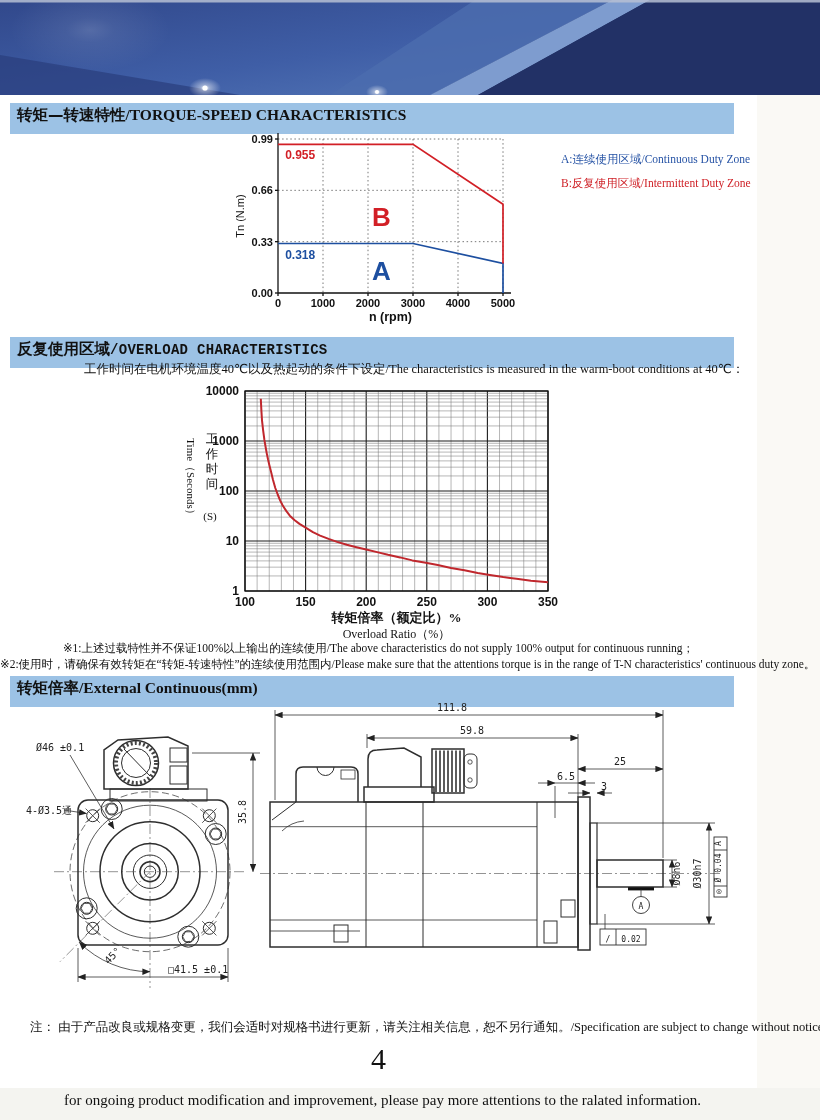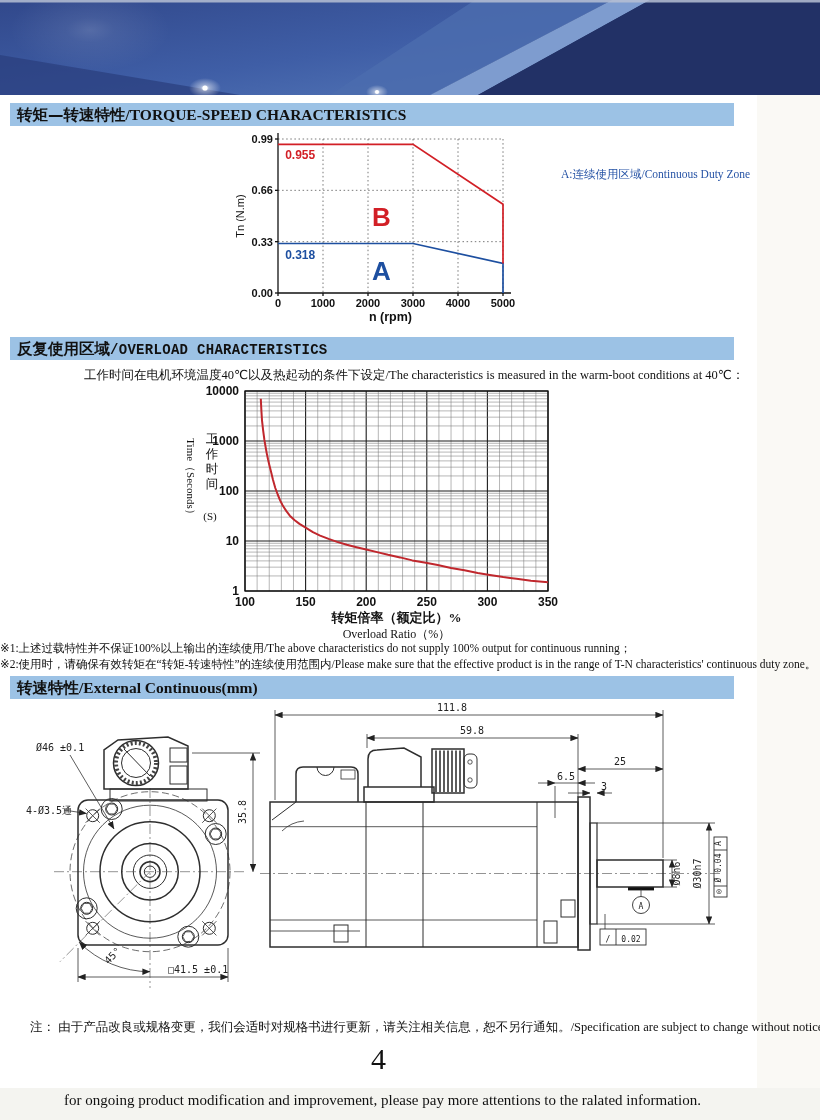--- a/index.html
+++ b/index.html
@@ -5,34 +5,34 @@
   html,body{margin:0;padding:0;}
   body{width:820px;height:1120px;position:relative;background:#ffffff;
        font-family:"Liberation Serif","DejaVu Sans",serif;color:#111;overflow:hidden;}
   .abs{position:absolute;}
   
   #banner{position:absolute;left:0;top:0;width:820px;height:95px;}
   
   #right-strip{position:absolute;left:757px;top:95px;width:63px;height:993px;background:#faf9f5;}
   #bottom-strip{position:absolute;left:0;top:1088px;width:820px;height:32px;background:#f4f4f0;}
   
-  .secbar{position:absolute;left:10px;width:724px;height:23px;background:#9cc2e5;
+  .secbar{position:absolute;left:10px;width:724px;height:31px;background:#9cc2e5;
           font-weight:bold;font-size:15.5px;line-height:23px;padding-left:7px;box-sizing:border-box;
           white-space:nowrap;}
   .secbar .zh{font-family:"DejaVu Sans","Liberation Sans",sans-serif;font-weight:bold;}
   .secbar .en{font-family:"Liberation Serif",serif;font-weight:bold;}
   #bar2 .en{font-family:Liberation Mono, monospace;font-size:14px;letter-spacing:.3px;}
   
   #legend{position:absolute;left:561px;top:147px;font-size:11.5px;line-height:24px;
           font-family:"Liberation Serif","DejaVu Sans",serif;white-space:nowrap;}
-  .lg-a{color:#2653a5;margin-top:15px;}
+  .lg-a{color:#2653a5;}
   .lg-b{color:#cf2127;}
   
-  #ov-subtitle{position:absolute;left:84px;top:361px;font-size:12.5px;white-space:nowrap;margin-top:6px;}
-  .ovnote{position:absolute;left:0;width:757px;text-align:left;font-size:11.5px;white-space:nowrap;}
+  #ov-subtitle{position:absolute;left:84px;top:361px;font-size:12.5px;white-space:nowrap;}
+  .ovnote{position:absolute;left:0;width:757px;text-align:center;font-size:11.5px;white-space:nowrap;}
   #ov-note1{top:641px;}
   #ov-note2{top:657px;}
   
   #foot-note1{position:absolute;left:30px;top:1019px;font-size:12.5px;white-space:nowrap;}
   #foot-note2{position:absolute;left:64px;top:1092px;font-size:15px;white-space:nowrap;}
   #pagenum{position:absolute;left:0;top:1042px;width:757px;text-align:center;font-size:30px;}
   
   svg text{user-select:none;}
   .dot{stroke:#555;stroke-width:.8;stroke-dasharray:1.5 2.6;}
   .ax{stroke:#111;stroke-width:1.3;}
@@ -131,20 +131,21 @@
     <text x="53.2" y="136.53333333333333" class="pk" fill="#1d4fa0" text-anchor="start">0.318</text>
     <polyline points="46.0,22.4 181.0,22.4 271.0,82.3 271.0,141.4" fill="none" stroke="#d21f26" stroke-width="1.7"></polyline>
     <text x="149.5" y="104.11111111111111" class="zone" fill="#d21f26" text-anchor="middle">B</text>
     <text x="53.2" y="37.44444444444446" class="pk" fill="#d21f26" text-anchor="start">0.955</text>
     <text x="158.5" y="199" class="axlb" text-anchor="middle">n (rpm)</text>
     <text x="12" y="94" class="axl" transform="rotate(-90 12 94)" text-anchor="middle">Tn (N.m)</text>
   </svg>
 
 <div id="legend">
   <div class="lg-a">A:连续使用区域/Continuous Duty Zone</div>
+  <div class="lg-b">B:反复使用区域/Intermittent Duty Zone</div>
 </div>
 
 <div class="secbar" id="bar2" style="top:337px;">
   <span class="zh">反复使用区域</span><span class="en">/OVERLOAD CHARACTERISTICS</span>
 </div>
 
 <div id="ov-subtitle">工作时间在电机环境温度40℃以及热起动的条件下设定/The characteristics is measured in the warm-boot conditions at 40℃：</div>
 
 <svg id="overload-svg" class="abs" style="left:170px;top:379px;" width="442" height="268" viewBox="0 0 442 268">
     <line x1="75" y1="12" x2="75" y2="212" class="g2"></line>
@@ -227,24 +228,24 @@
     <text x="226.5" y="259" class="xen" text-anchor="middle">Overload Ratio（%）</text>
     <text x="17" y="100" class="yen" transform="rotate(90 17 100)" text-anchor="middle">Time（Seconds）</text>
     <text x="42" y="64" class="yzh" text-anchor="middle">工</text>
     <text x="42" y="79" class="yzh" text-anchor="middle">作</text>
     <text x="42" y="94" class="yzh" text-anchor="middle">时</text>
     <text x="42" y="109" class="yzh" text-anchor="middle">间</text>
     <text x="40" y="141" class="yen" text-anchor="middle">(S)</text>
   </svg>
 
 <div class="ovnote" id="ov-note1">※1:上述过载特性并不保证100%以上输出的连续使用/The above characteristics do not supply 100% output for continuous running；</div>
-<div class="ovnote" id="ov-note2">※2:使用时，请确保有效转矩在“转矩-转速特性”的连续使用范围内/Please make sure that the effective product is in the range of T-N characteristics' continuous duty zone。</div>
+<div class="ovnote" id="ov-note2">※2:使用时，请确保有效转矩在“转矩-转速特性”的连续使用范围内/Please make sure that the attentions torque is in the range of T-N characteristics' continuous duty zone。</div>
 
 <div class="secbar" id="bar3" style="top:676px;">
-  <span class="zh">转速特性</span><span class="en">/External Continuous(mm)</span>
+  <span class="zh">转矩倍率</span><span class="en">/External Continuous(mm)</span>
 </div>
 
 <svg class="abs" style="left:20px;top:690px;" width="715" height="320" viewBox="0 0 715 320">
   <defs>
     <marker id="ma" viewBox="0 0 10 8" refX="9.5" refY="4" markerWidth="10" markerHeight="8" orient="auto-start-reverse">
       <path d="M0,0 L10,4 L0,8 z" fill="#222"></path>
     </marker>
   </defs>
 
   <g>

